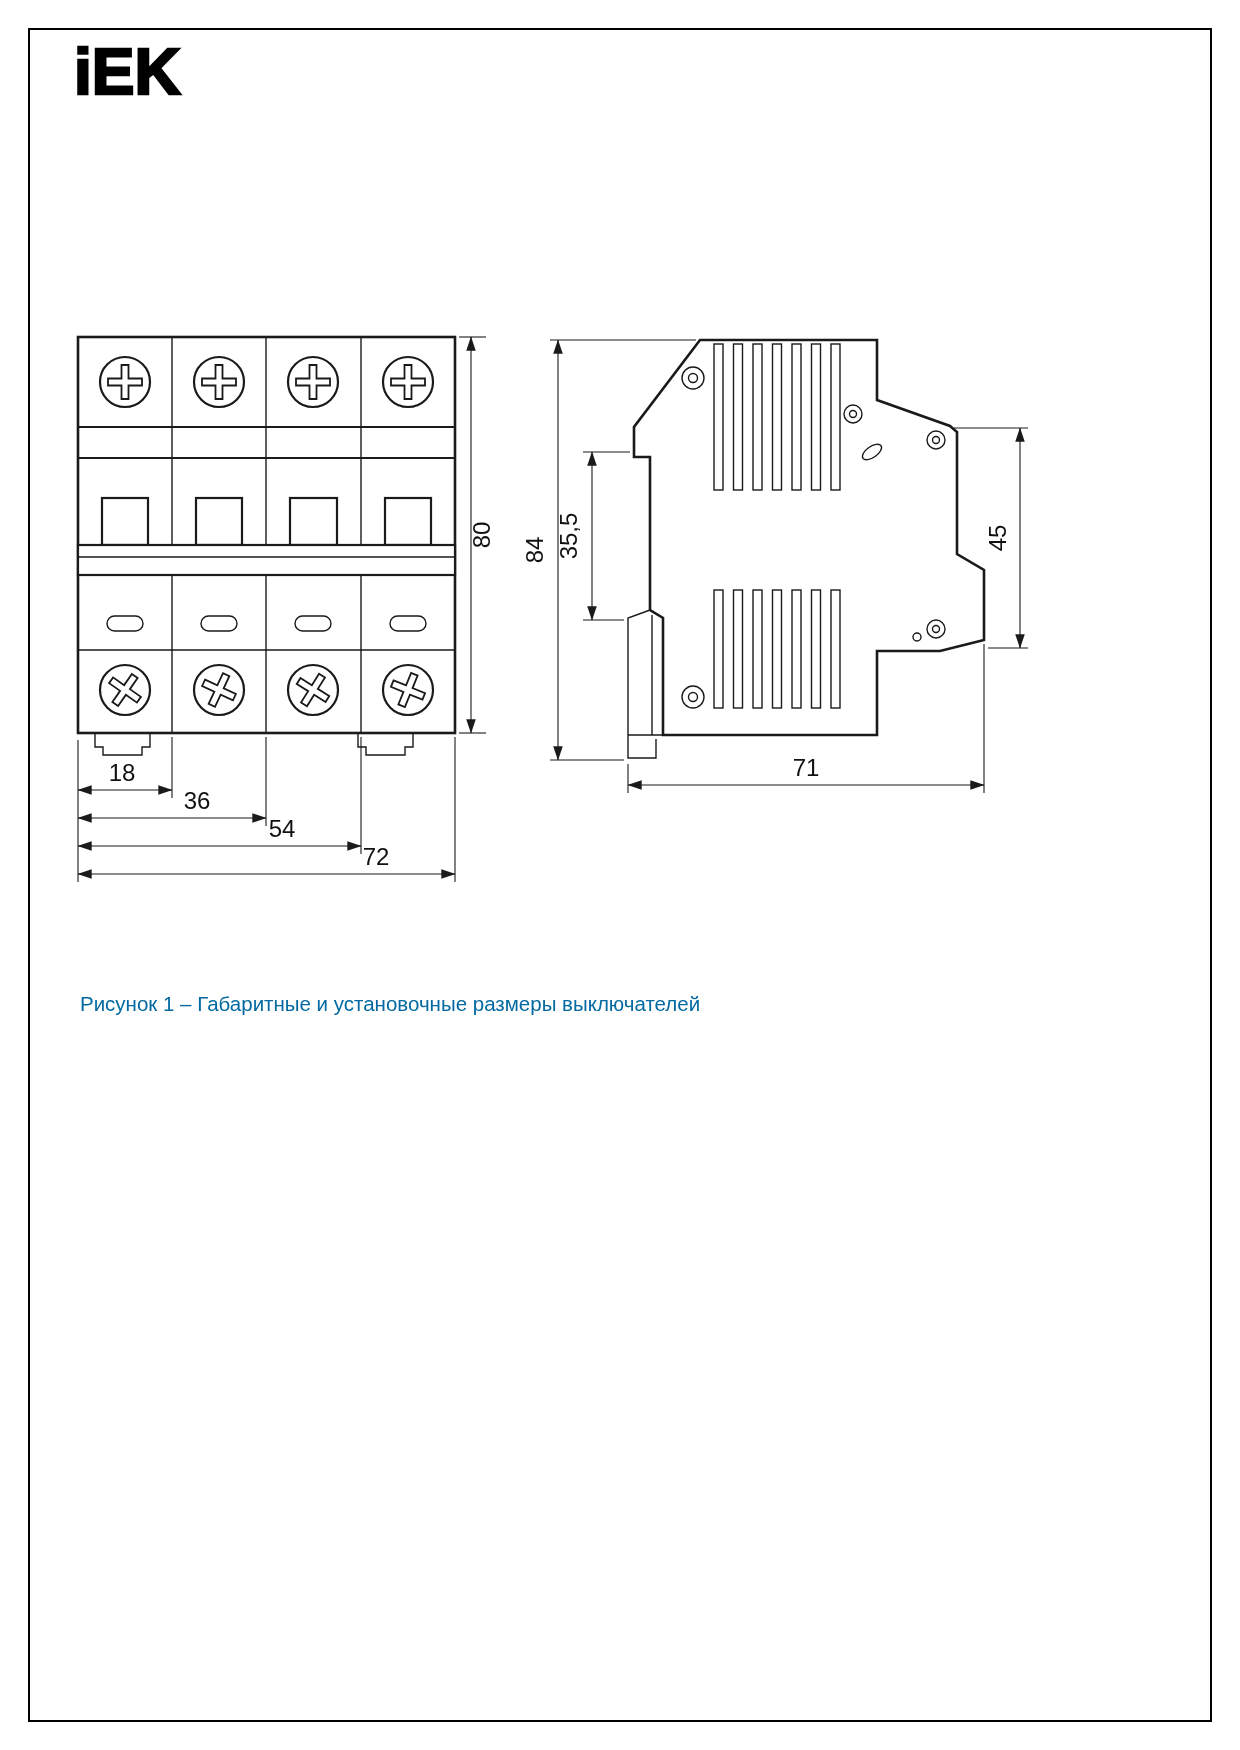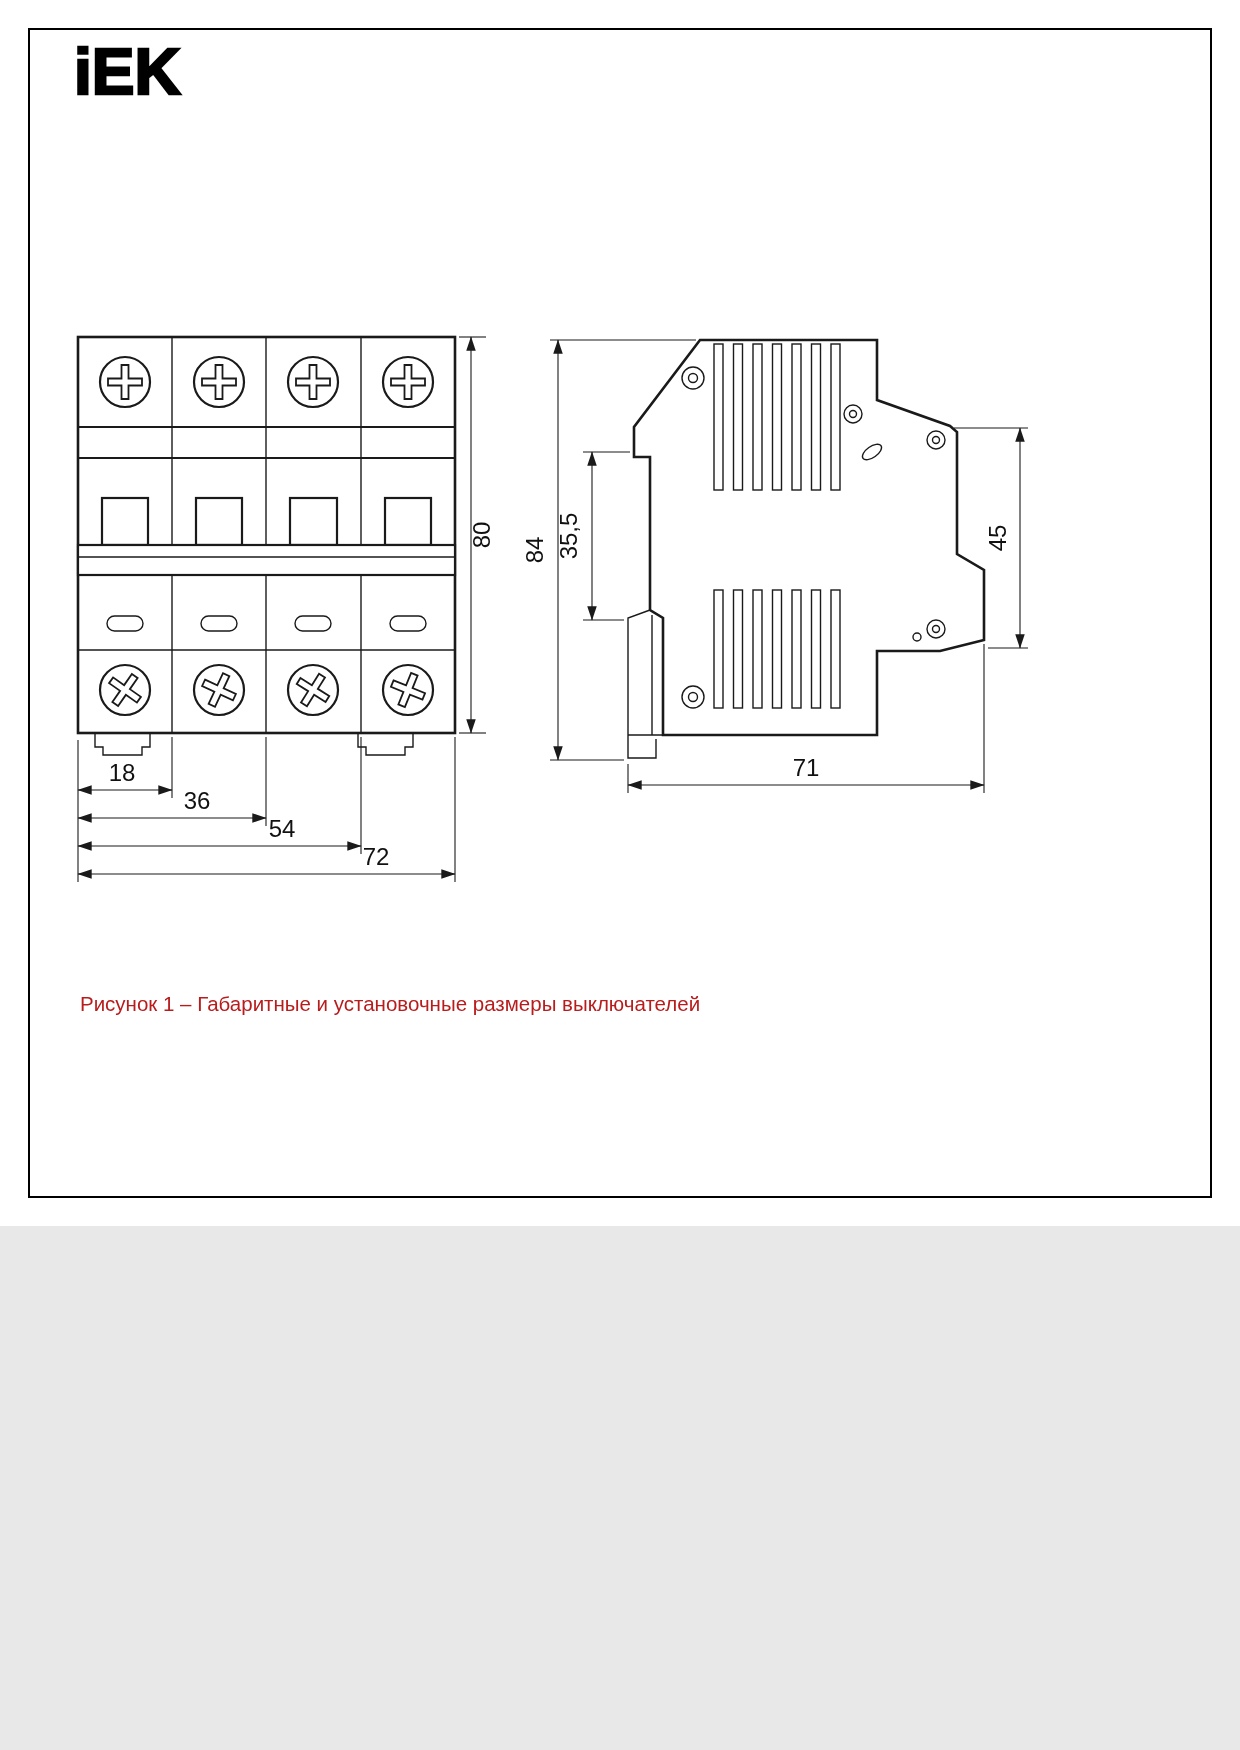--- a/index.html
+++ b/index.html
@@ -1,21 +1,21 @@
 <!DOCTYPE html>
 <html><head>
 <meta charset="utf-8">
 <style>
   html,body{margin:0;padding:0;background:#e8e8e8;}
-  .page{position:relative;width:1240px;height:1226px;background:#ffffff;overflow:hidden;
+  .page{position:relative;width:1240px;height:1750px;background:#ffffff;overflow:hidden;
         font-family:"Liberation Sans",sans-serif;color:#111;}
   .page-border{position:absolute;inset:28px;border:2px solid #000;pointer-events:none;}
   .logo{position:absolute;left:74px;top:40px;font-size:64px;font-weight:bold;
         letter-spacing:0px;-webkit-text-stroke:2.5px #000;color:#000;line-height:1;}
-  .caption{position:absolute;left:80px;top:992px;font-size:20.5px;color:#b91c1c;}
+  .caption{position:absolute;left:80px;top:992px;font-size:20.5px;color:#0369a1;}
   svg{position:absolute;left:0;top:0;}
   .part{stroke:#1a1a1a;stroke-width:2.2;fill:none;stroke-linejoin:miter;stroke-linecap:butt;}
   .thin{stroke-width:1.4;}
   .dim line{stroke:#1a1a1a;stroke-width:1.1;fill:none;}
   .dim text{font-family:"Liberation Sans",sans-serif;font-size:24px;fill:#111;stroke:none;}
   .screwfill{fill:#ffffff;}
 </style>
 </head>
 <body>
 

